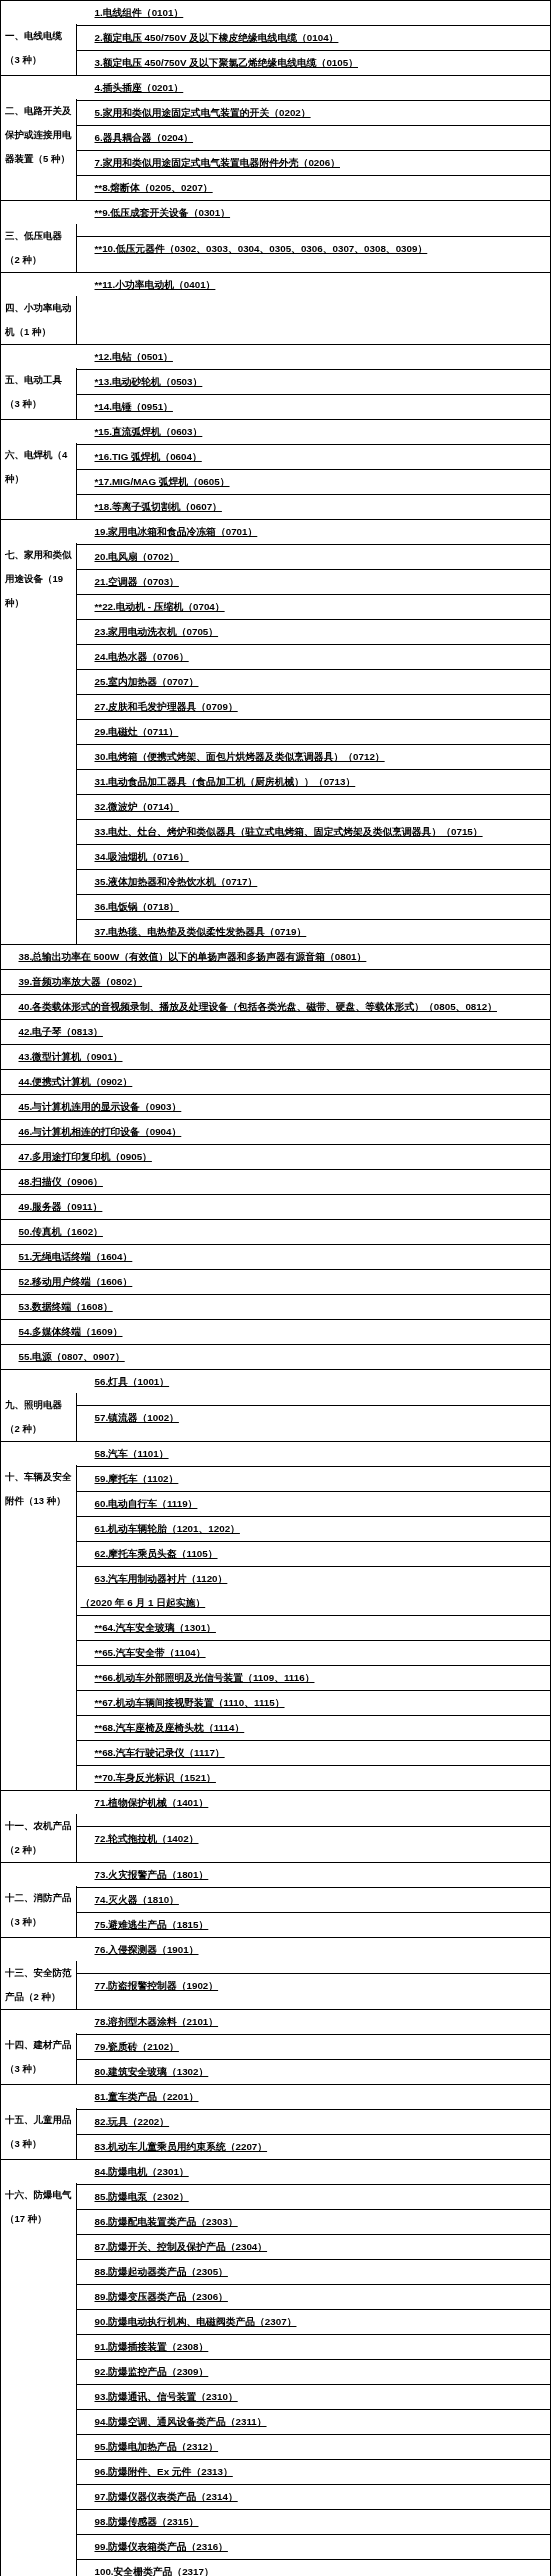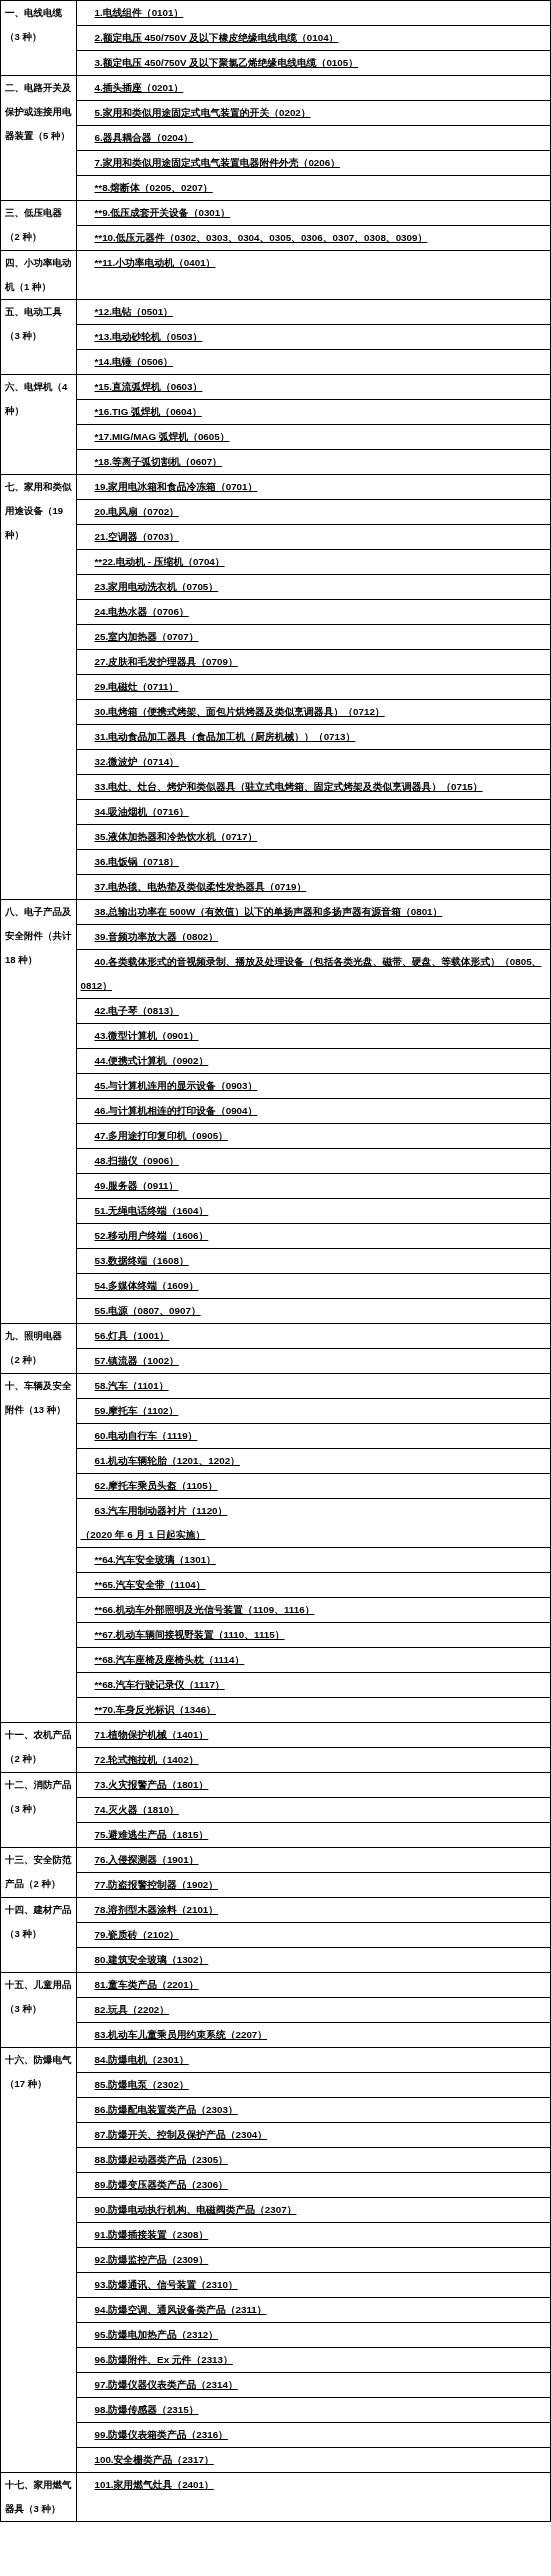--- a/index.html
+++ b/index.html
@@ -25,20 +25,21 @@
     flex:0 0 76px;
     width:76px;
     box-sizing:border-box;
     border-right:1.2px solid #000000;
     padding:0 2.3px 0 4px;
     font-size:9.5px;
     font-weight:600;
     line-height:24px;
     word-break:break-all;
     white-space:normal;
+    margin-top:23px;
   }
   .items{
     flex:1 1 auto;
     display:flex;
     flex-direction:column;
     min-width:0;
     text-decoration:underline;
   }
   .item{
     flex:1 0 auto;
@@ -89,21 +90,21 @@
         <div class="cat">四、小功率电动机（1 种）</div>
         <div class="items">
           <div class="item">**11.小功率电动机（0401）</div>
         </div>
       </div>
       <div class="section">
         <div class="cat">五、电动工具（3 种）</div>
         <div class="items">
           <div class="item">*12.电钻（0501）</div>
           <div class="item">*13.电动砂轮机（0503）</div>
-          <div class="item">*14.电锤（0506）</div>
+          <div class="item">*14.电锤（0951）</div>
         </div>
       </div>
       <div class="section">
         <div class="cat">六、电焊机（4 种）</div>
         <div class="items">
           <div class="item">*15.直流弧焊机（0603）</div>
           <div class="item">*16.TIG 弧焊机（0604）</div>
           <div class="item">*17.MIG/MAG 弧焊机（0605）</div>
           <div class="item">*18.等离子弧切割机（0607）</div>
         </div>
@@ -124,33 +125,33 @@
           <div class="item">31.电动食品加工器具（食品加工机（厨房机械））（0713）</div>
           <div class="item">32.微波炉（0714）</div>
           <div class="item">33.电灶、灶台、烤炉和类似器具（驻立式电烤箱、固定式烤架及类似烹调器具）（0715）</div>
           <div class="item">34.吸油烟机（0716）</div>
           <div class="item">35.液体加热器和冷热饮水机（0717）</div>
           <div class="item">36.电饭锅（0718）</div>
           <div class="item">37.电热毯、电热垫及类似柔性发热器具（0719）</div>
         </div>
       </div>
       <div class="section">
-        <div class="cat">八、电子产品及安全附件（共计 18 种）</div>
         <div class="items">
           <div class="item">38.总输出功率在 500W（有效值）以下的单扬声器和多扬声器有源音箱（0801）</div>
           <div class="item">39.音频功率放大器（0802）</div>
           <div class="item">40.各类载体形式的音视频录制、播放及处理设备（包括各类光盘、磁带、硬盘、等载体形式）（0805、0812）</div>
           <div class="item">42.电子琴（0813）</div>
           <div class="item">43.微型计算机（0901）</div>
           <div class="item">44.便携式计算机（0902）</div>
           <div class="item">45.与计算机连用的显示设备（0903）</div>
           <div class="item">46.与计算机相连的打印设备（0904）</div>
           <div class="item">47.多用途打印复印机（0905）</div>
           <div class="item">48.扫描仪（0906）</div>
           <div class="item">49.服务器（0911）</div>
+          <div class="item">50.传真机（1602）</div>
           <div class="item">51.无绳电话终端（1604）</div>
           <div class="item">52.移动用户终端（1606）</div>
           <div class="item">53.数据终端（1608）</div>
           <div class="item">54.多媒体终端（1609）</div>
           <div class="item">55.电源（0807、0907）</div>
         </div>
       </div>
       <div class="section">
         <div class="cat">九、照明电器（2 种）</div>
         <div class="items">
@@ -167,21 +168,21 @@
           <div class="item">61.机动车辆轮胎（1201、1202）</div>
           <div class="item">62.摩托车乘员头盔（1105）</div>
           <div class="item">63.汽车用制动器衬片（1120）
 （2020 年 6 月 1 日起实施）</div>
           <div class="item">**64.汽车安全玻璃（1301）</div>
           <div class="item">**65.汽车安全带（1104）</div>
           <div class="item">**66.机动车外部照明及光信号装置（1109、1116）</div>
           <div class="item">**67.机动车辆间接视野装置（1110、1115）</div>
           <div class="item">**68.汽车座椅及座椅头枕（1114）</div>
           <div class="item">**68.汽车行驶记录仪（1117）</div>
-          <div class="item">**70.车身反光标识（1346）</div>
+          <div class="item">**70.车身反光标识（1521）</div>
         </div>
       </div>
       <div class="section">
         <div class="cat">十一、农机产品（2 种）</div>
         <div class="items">
           <div class="item">71.植物保护机械（1401）</div>
           <div class="item">72.轮式拖拉机（1402）</div>
         </div>
       </div>
       <div class="section">

